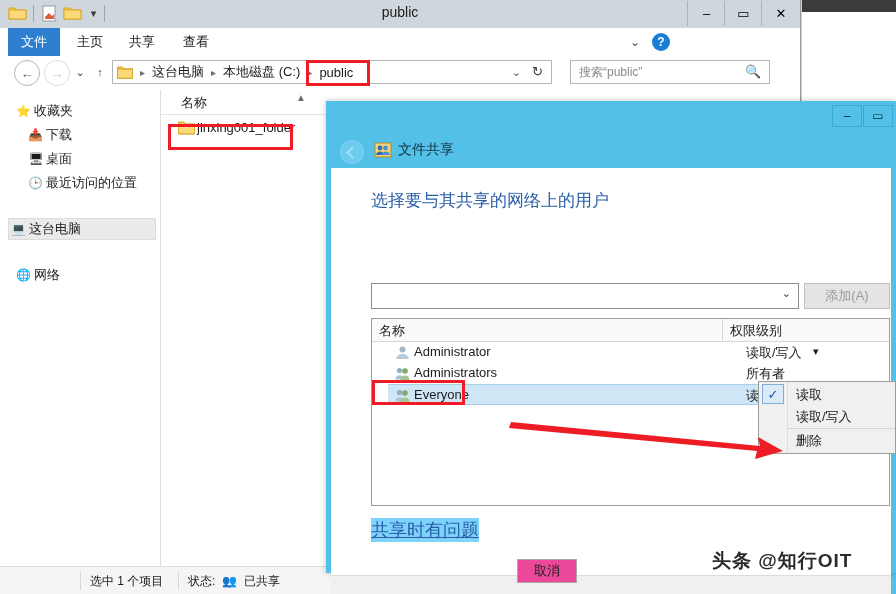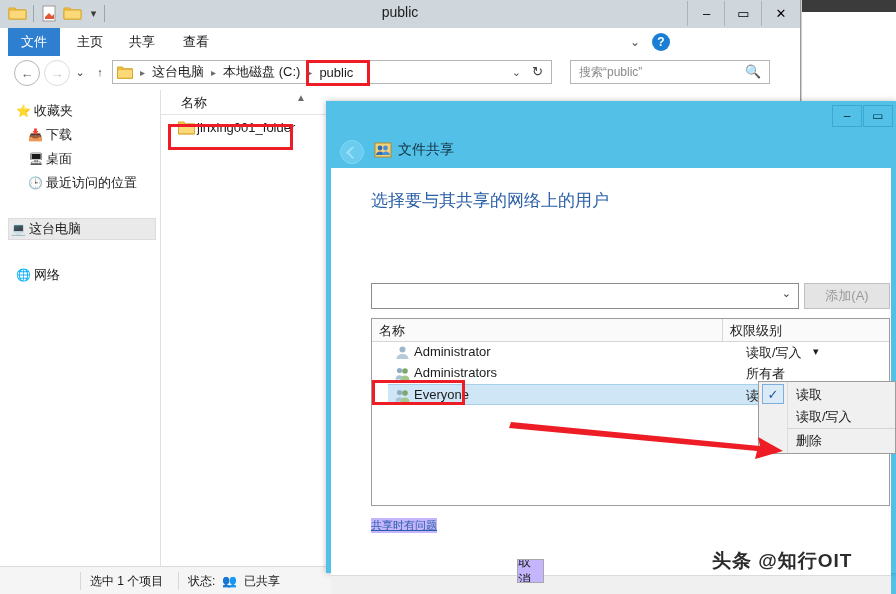--- a/index.html
+++ b/index.html
@@ -93,23 +93,23 @@
   #lb-head .h1{position:absolute;left:7px;top:3px;font-size:13px;color:#1b1b1b;}
   #lb-head .h2{position:absolute;left:358px;top:3px;font-size:13px;color:#1b1b1b;}
   #lb-head .vline{position:absolute;left:350px;top:0;width:1px;height:22px;background:#d6d6d6;}
   .lbrow{position:absolute;left:16px;width:517px;height:21px;}
   .lbrow.sel{background:#cfe6f7;border-top:1px solid #a6cfe8;border-bottom:1px solid #a6cfe8;box-sizing:border-box;}
   .lbrow .uico{position:absolute;left:7px;top:3px;width:15px;height:15px;}
   .lbrow .uname{position:absolute;left:26px;top:2px;font-size:13px;color:#1b1b1b;}
   .lbrow .perm{position:absolute;left:358px;top:2px;font-size:13px;color:#1b1b1b;}
   .lbrow .caret{position:absolute;left:425px;top:3px;font-size:11px;color:#1b1b1b;}
 
-  #probs{position:absolute;left:40px;top:350px;font-size:11px;color:#2a5fa8;text-decoration:underline;background:#c4b5fd;}
+  #probs{position:absolute;left:40px;top:350px;font-size:18px;color:#2a5fa8;text-decoration:underline;background:#7dd3fc;}
   #dlg-footer{position:absolute;left:5px;top:474px;width:560px;height:90px;background:#f0f0f0;border-top:1px solid #dcdcdc;}
-  #cancelbtn{position:absolute;left:517px;top:559px;width:27px;height:24px;background:#c4b5fd;border:1px solid #a8a8a8;
+  #cancelbtn{position:absolute;left:517px;top:559px;width:60px;height:24px;background:#ec4899;border:1px solid #a8a8a8;
              box-sizing:border-box;display:flex;align-items:center;justify-content:center;font-size:13px;color:#1b1b1b;overflow:hidden;}
 
   
   #ddmenu{position:absolute;left:758px;top:381px;width:138px;height:73px;background:#f0f0f0;border:1px solid #9c9c9c;box-sizing:border-box;}
   #ddmenu .gutter{position:absolute;left:0;top:0;width:28px;height:71px;background:#f0f0f0;border-right:1px solid #dcdcdc;}
   .ddi{position:absolute;left:29px;height:22px;display:flex;align-items:center;font-size:13px;color:#1b1b1b;padding-left:8px;}
   #ddcheck{position:absolute;left:3px;top:2px;width:22px;height:20px;background:#dbeaf7;border:1px solid #7eaedb;
            box-sizing:border-box;display:flex;align-items:center;justify-content:center;color:#1a55a8;font-size:13px;}
   #ddsep{position:absolute;left:29px;top:46px;width:107px;height:1px;background:#d4d4d4;}
 

